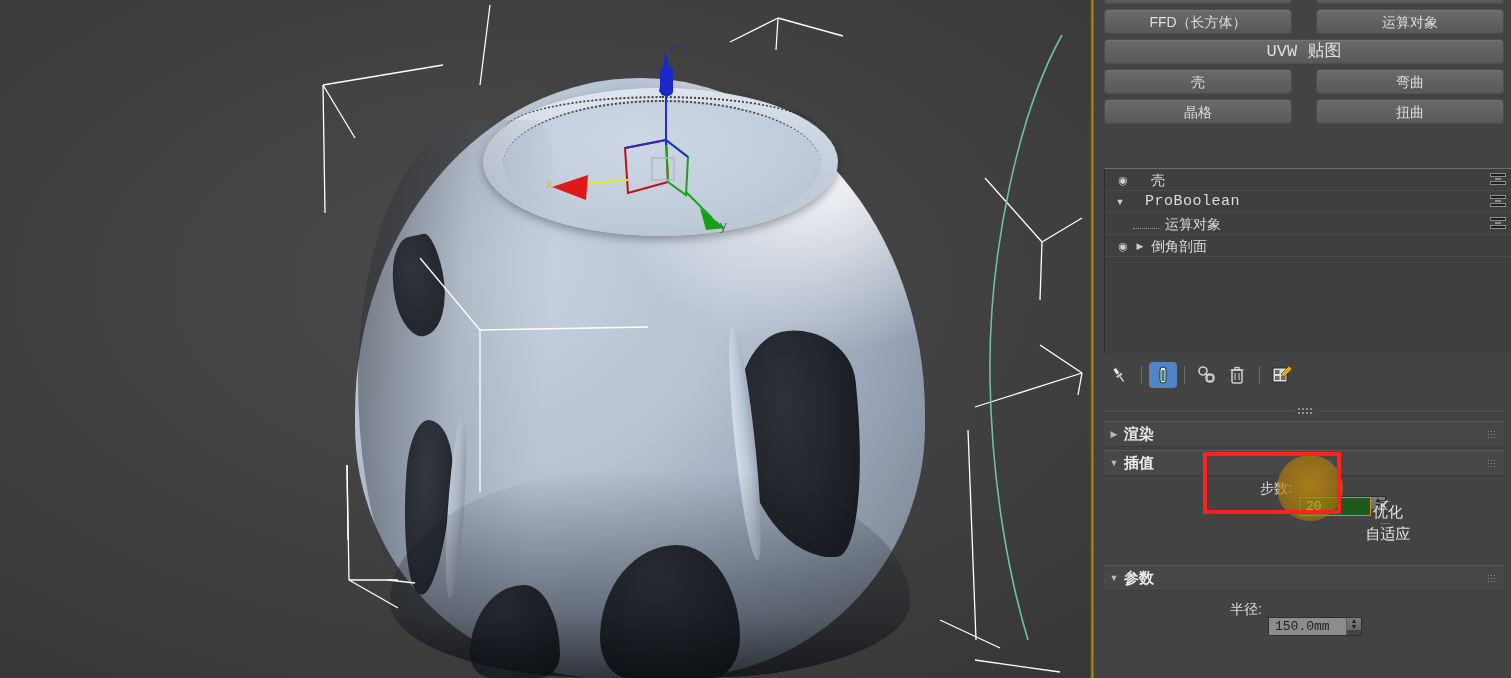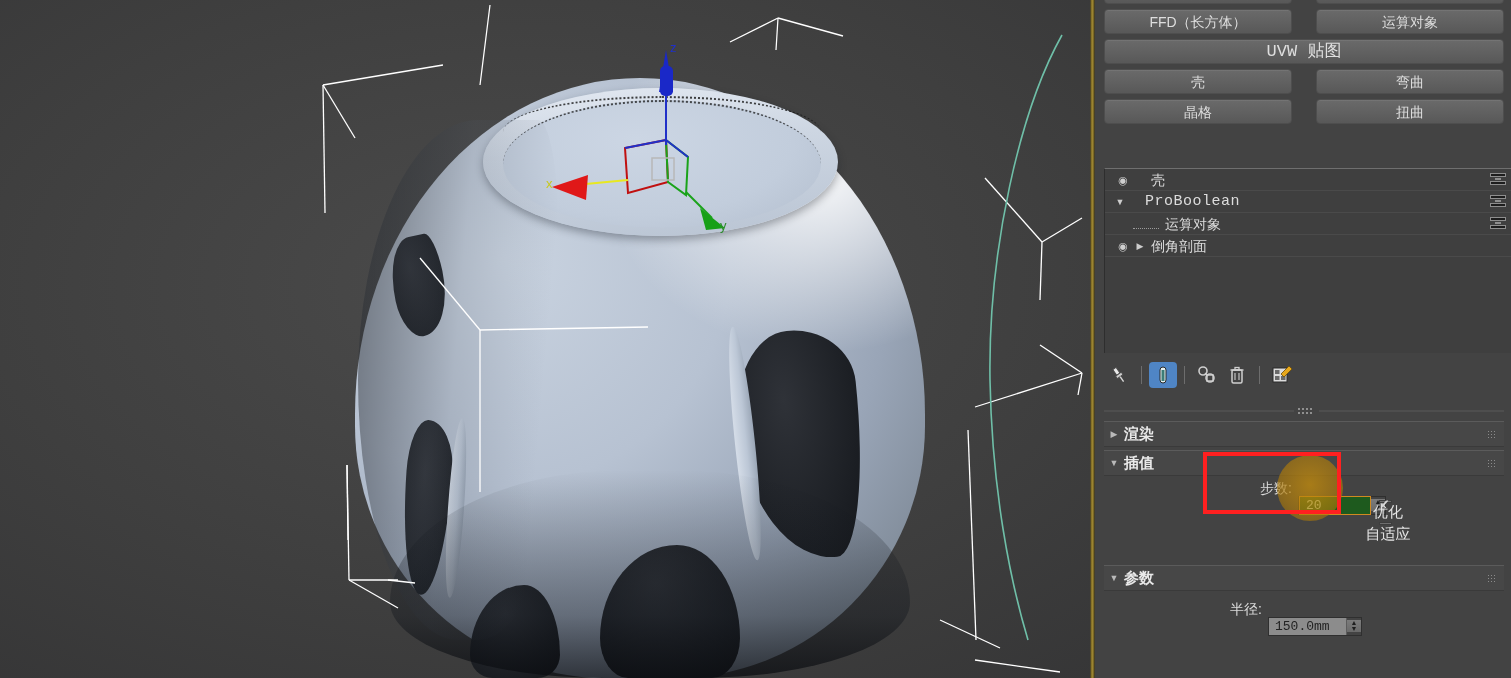--- a/index.html
+++ b/index.html
@@ -166,21 +166,21 @@
     background-size: 3px 3px;
   }
   .rollout-body {
     position: absolute; left: 9px; width: 400px;
     background: #434343;
   }
 
   .field-row { display: flex; align-items: center; height: 22px; }
   .field-label { font-size: 14px; color: #dcdcdc; text-align: right; }
   .spin-field {
-    display: flex; align-items: center; height: 19px;
+    display: flex; align-items: flex-start; height: 19px;
     border: 1px solid #2f2f2f;
     margin-top: 32px;
   }
   .spin-input {
     background: #8c8c8c; color: #232323;
     font-family: "Liberation Mono","DejaVu Sans Mono",monospace;
     font-size: 13px;
     padding: 0 6px; line-height: 17px;
     border-right: 1px solid #5d5d5d;
   }

